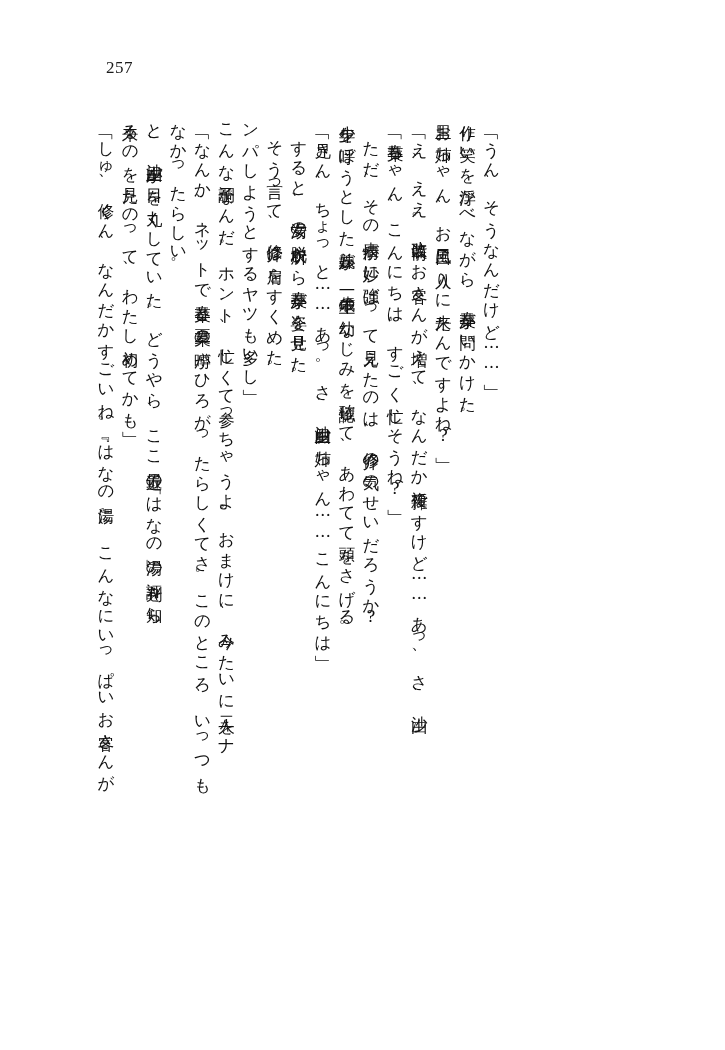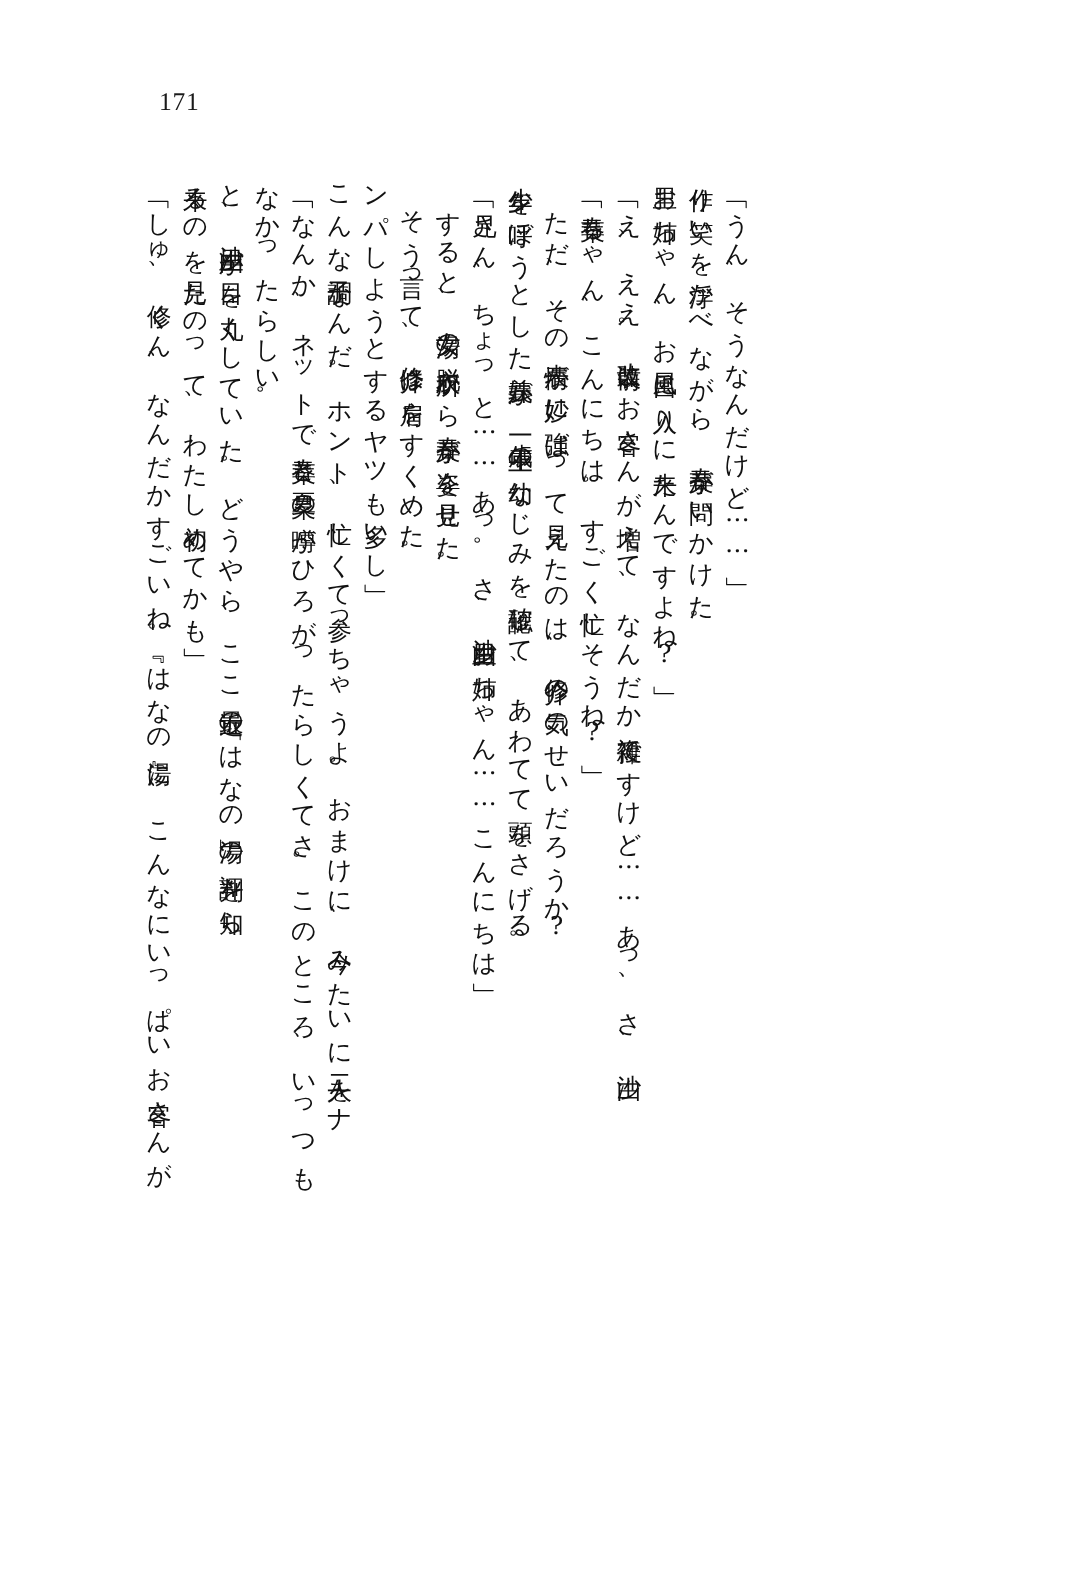--- a/index.html
+++ b/index.html
@@ -52,21 +52,21 @@
   .line:first-child { margin-left: 0; }
   .line.indent {
     padding-top: 17px;
   }
 </style>
 </head>
 <body>
 
 <div class="page">
 
-  <div class="page-number">171</div>
+  <div class="page-number">257</div>
 
   <div class="text-block" id="text-body">
       <div class="line indent">「しゅ、修くん、なんだかすごいね。『はなの湯』に、こんなにいっぱいお客さんが</div>
       <div class="line">来るのを見たのって、わたし初めてかも」</div>
       <div class="line">と、沙由里が目を丸くしていた。どうやら、ここ最近の「はなの湯」の評判を知ら</div>
       <div class="line">なかったらしい。</div>
       <div class="line indent">「なんか、ネットで春菜と夏菜の噂がひろがったらしくてさ。このところ、いっつも</div>
       <div class="line">こんな調子なんだ。ホント、忙しくて参っちゃうよ。おまけに、今みたいに二人をナ</div>
       <div class="line">ンパしようとするヤツも多いし」</div>
       <div class="line indent">そう言って、修介は肩をすくめた。</div>

